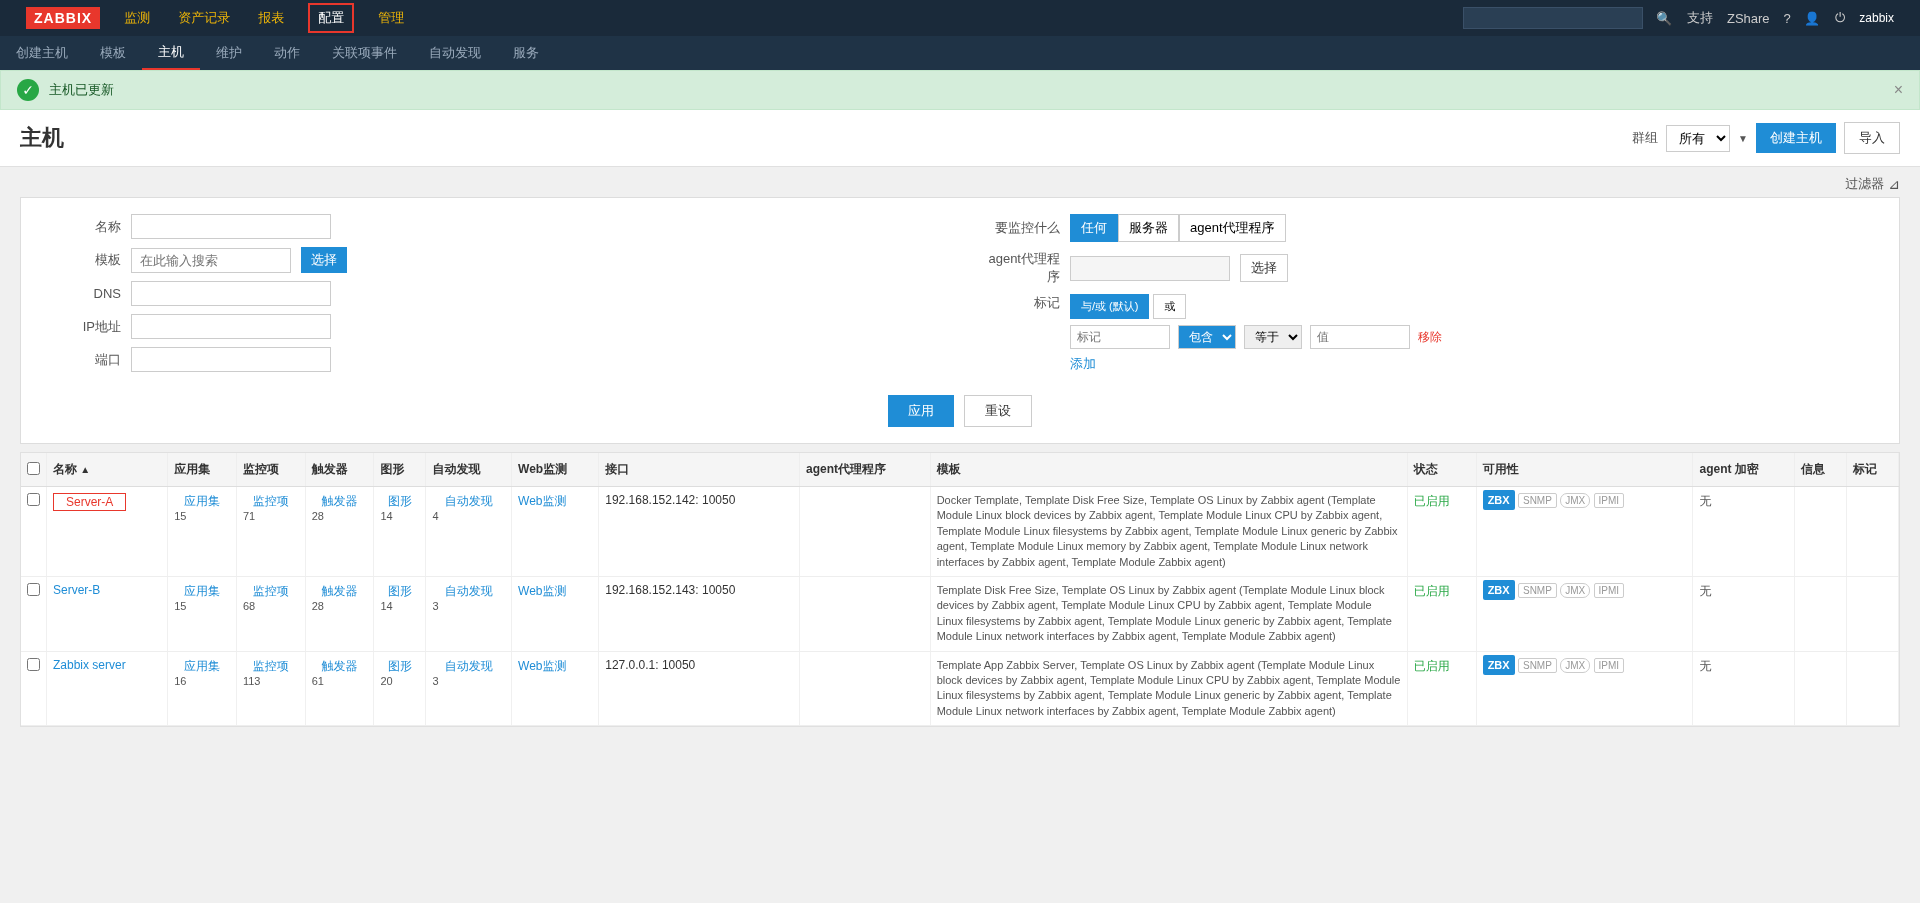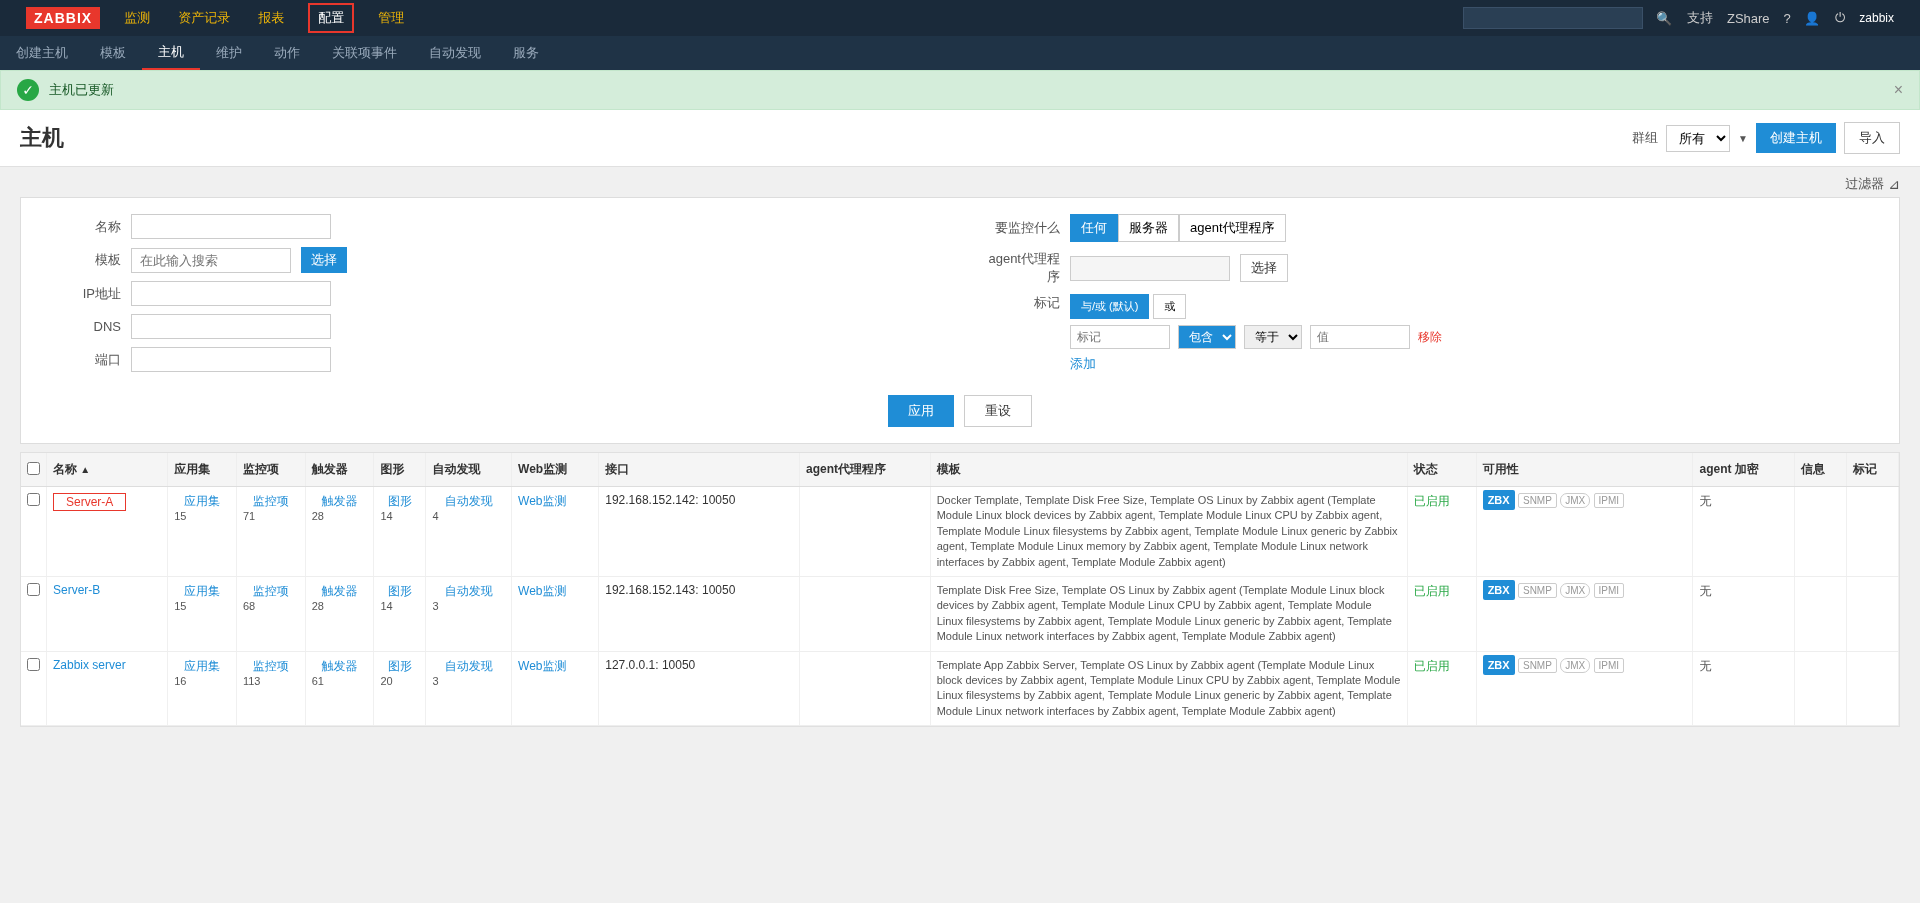--- a/index.html
+++ b/index.html
@@ -422,25 +422,25 @@
         <div class="filter-row">
           <span class="filter-label">名称</span>
           <input class="filter-input" type="text" style="">
         </div>
         <div class="filter-row">
           <span class="filter-label">模板</span>
           <input class="filter-input-wide" type="text" placeholder="在此输入搜索" style="">
           <button class="filter-btn">选择</button>
         </div>
         <div class="filter-row">
+          <span class="filter-label">DNS</span>
+          <input class="filter-input" type="text" style="">
+        </div>
+        <div class="filter-row">
           <span class="filter-label">IP地址</span>
-          <input class="filter-input" type="text" style="">
-        </div>
-        <div class="filter-row">
-          <span class="filter-label">DNS</span>
           <input class="filter-input" type="text" style="">
         </div>
         <div class="filter-row">
           <span class="filter-label">端口</span>
           <input class="filter-input" type="text" style="">
         </div>
       </div>
 
       <div>
         <div class="filter-row">

